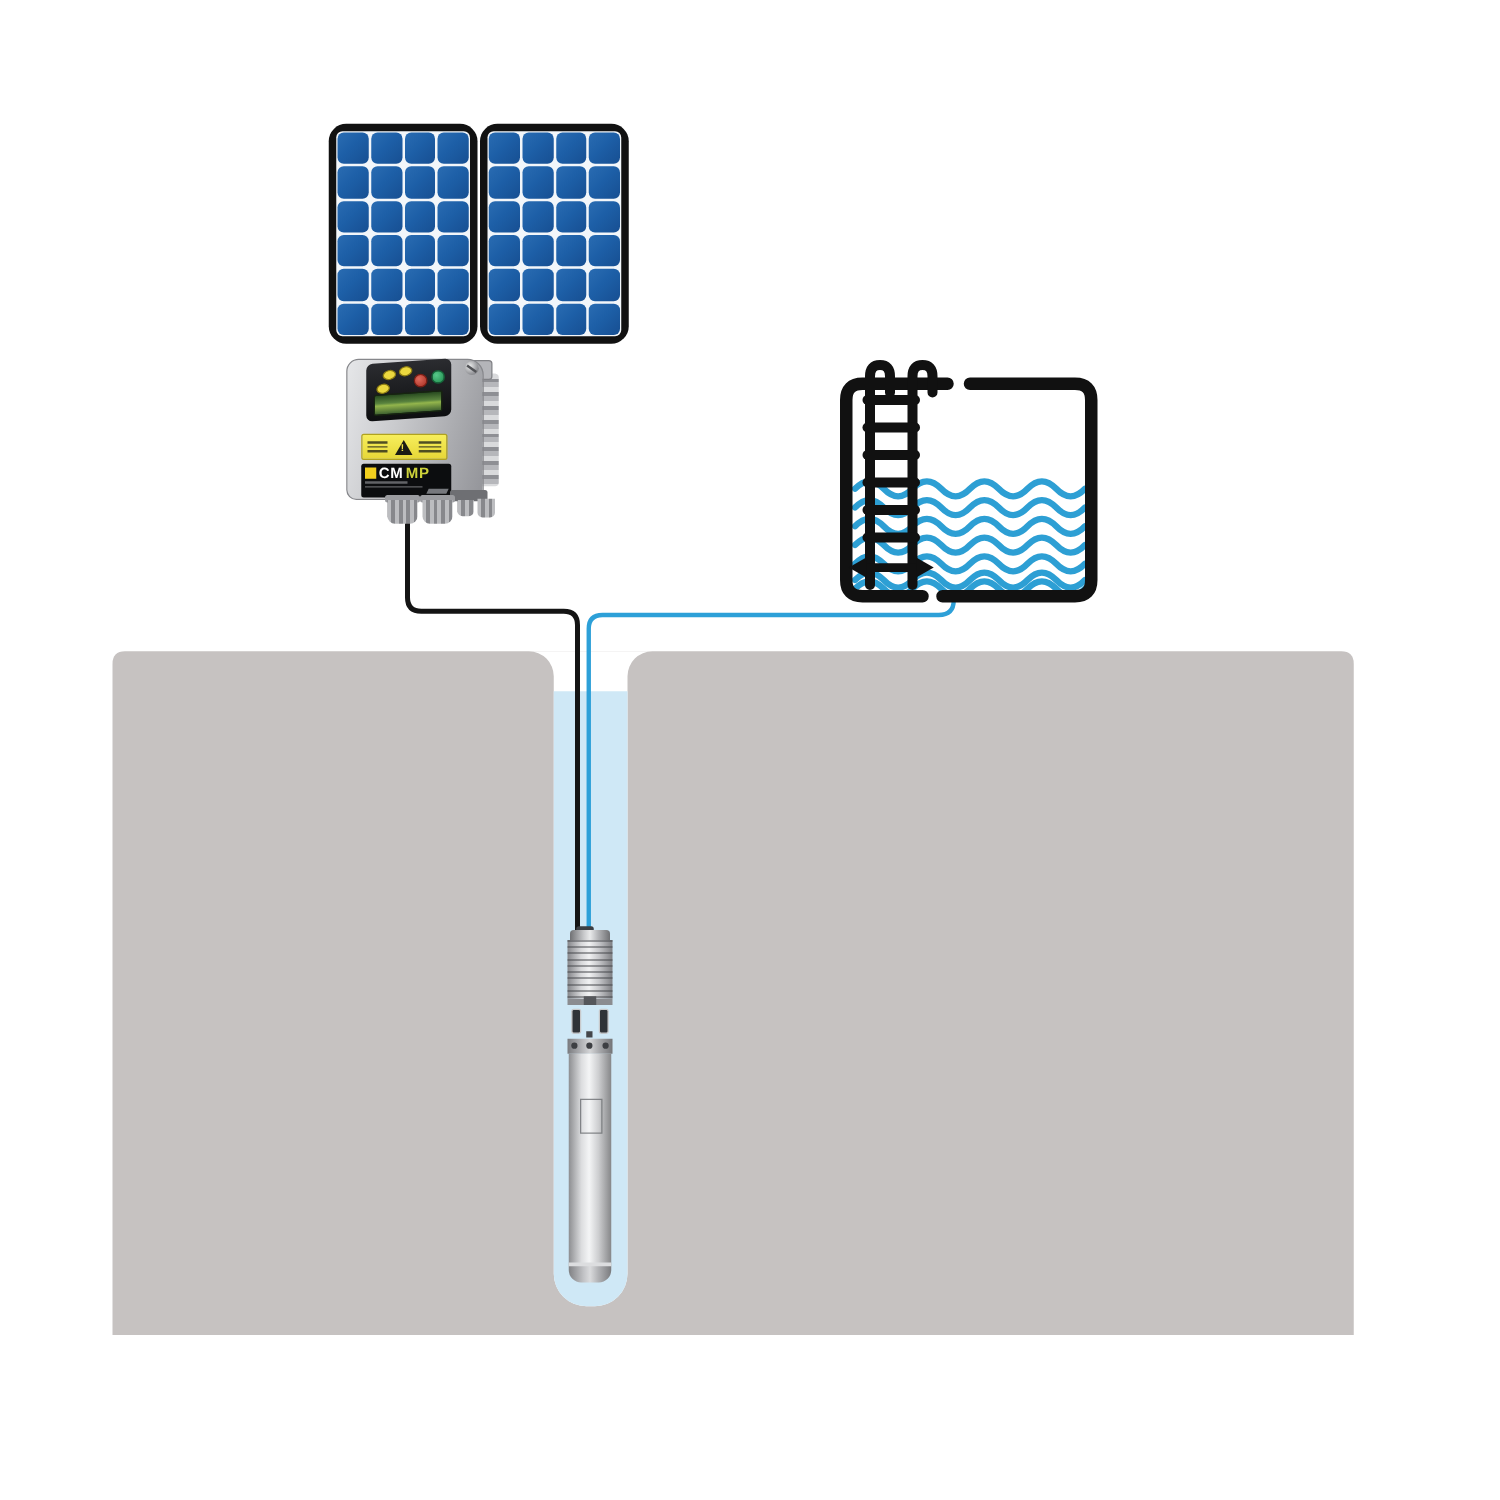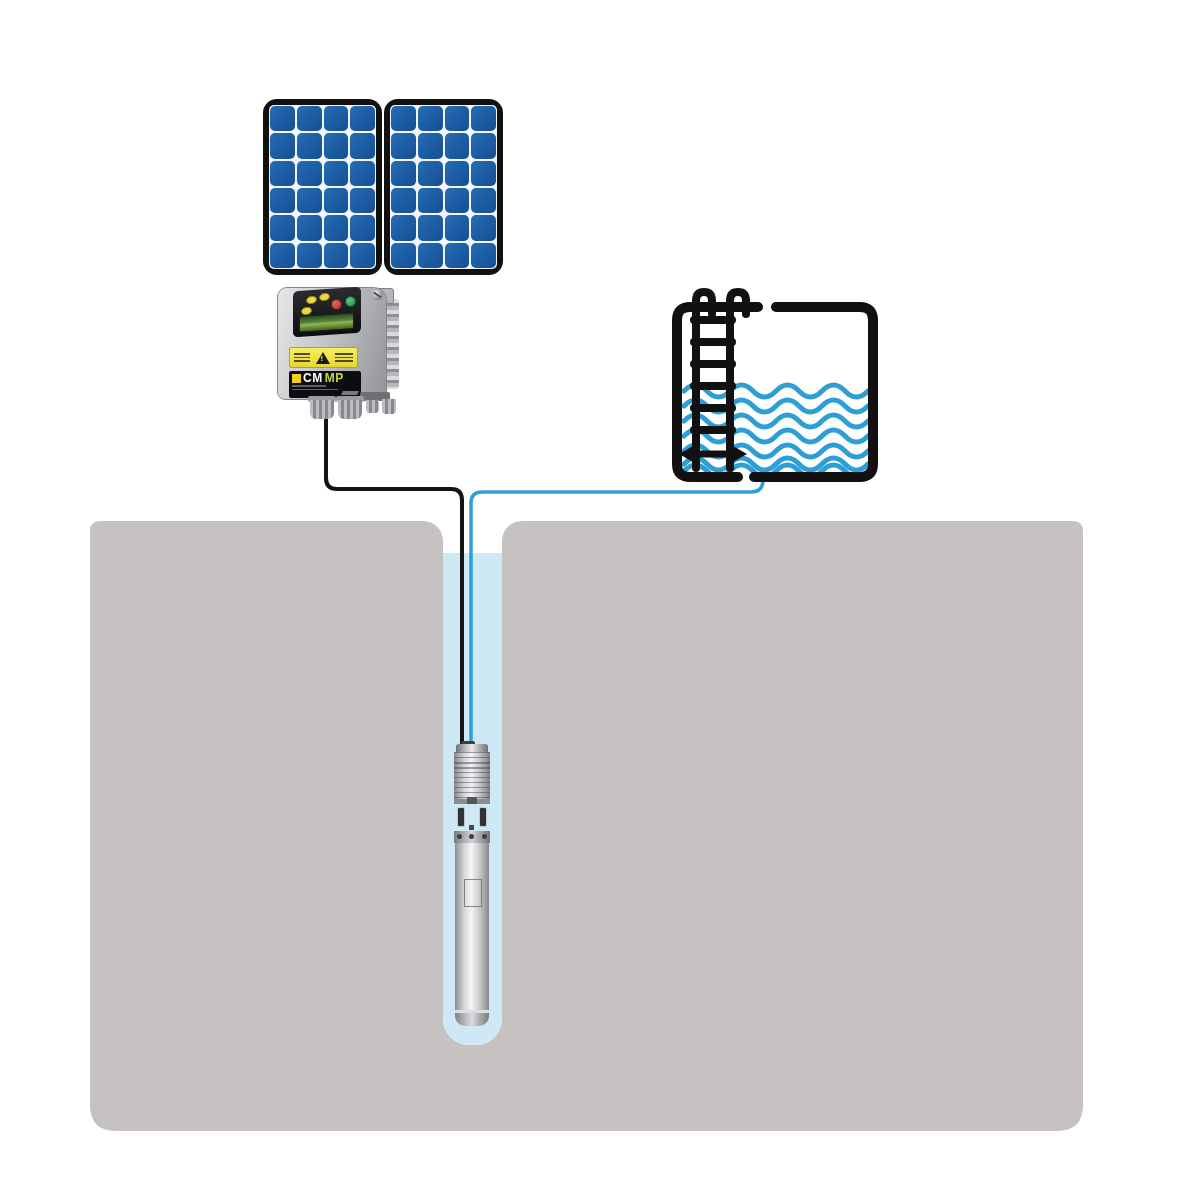--- a/index.html
+++ b/index.html
@@ -1,16 +1,16 @@
 <!DOCTYPE html>
 <html style="--bg: #ffffff; --ink: #111111; --panel-blue: #1d5fa7;"><head>
 <meta charset="utf-8">
 <style>
   html,body{margin:0;padding:0;background:#ffffff;font-family:"Liberation Sans", sans-serif;}
-  .stage{position:relative;width:1200px;height:1200px;background:var(--bg,#fff);overflow:hidden;}
+  .stage{position:relative;width:1200px;height:1068px;background:var(--bg,#fff);overflow:hidden;}
   .layer{position:absolute;inset:0;width:1200px;height:1200px;}
   .abs{position:absolute;}
 
   
   .panel{position:absolute;top:99px;width:119px;height:176px;background:var(--ink);
          border-radius:14px;padding:0;box-sizing:border-box;}
   .panel-inner{position:absolute;inset:6px;background:#f2f6fa;border-radius:5px;
                display:grid;gap:2px;padding:1px;box-sizing:border-box;}
   .cell{background:linear-gradient(135deg,#2a6cb2 0%,var(--panel-blue) 45%,#174f92 100%);
         border-radius:5px;}

